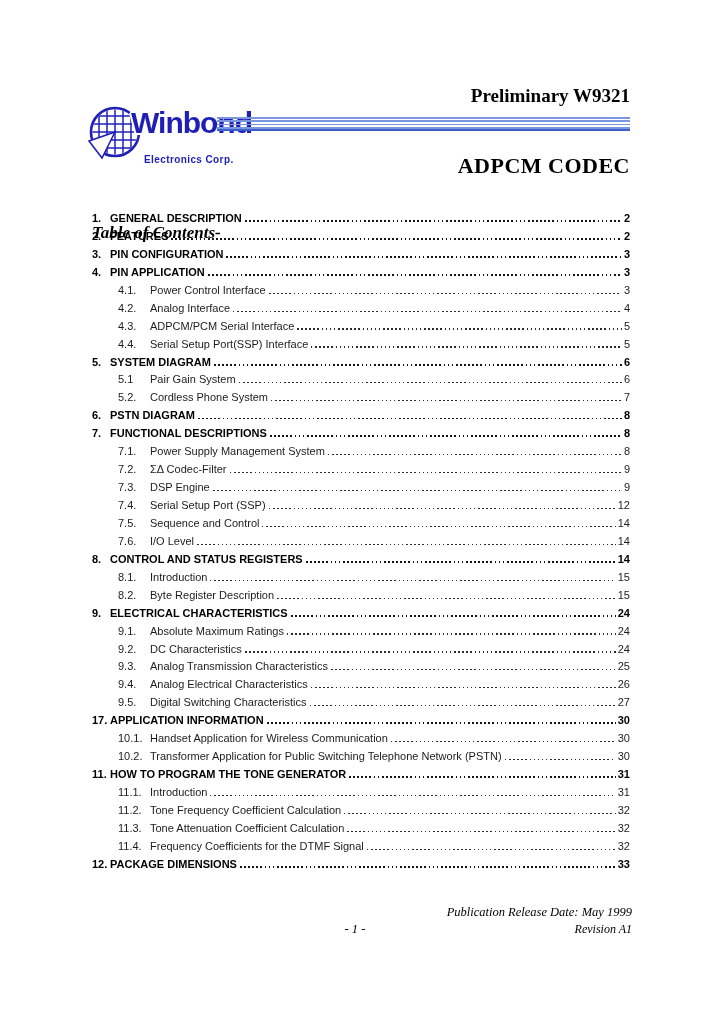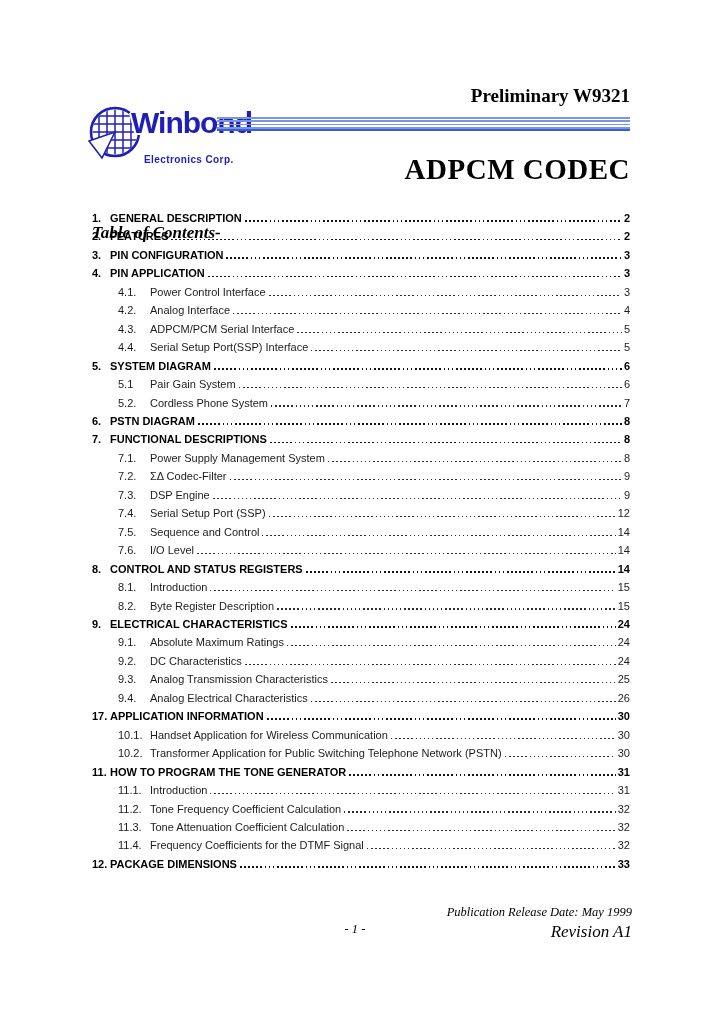--- a/index.html
+++ b/index.html
@@ -41,21 +41,21 @@
     color:var(--logo-blue);margin:16px 0 0 13px;
   }
   .header-lines{
     position:absolute;left:217px;right:90px;top:117px;height:14px;
     background:repeating-linear-gradient(to bottom,var(--line-blue) 0px,var(--line-blue) 1.6px,transparent 1.6px,transparent 3.3px);
     border-bottom:2.5px solid var(--line-accent);
   }
   .product{
     position:absolute;top:153px;right:90px;
     font-family:"Liberation Serif",serif;
-    font-weight:bold;font-size:29px;letter-spacing:.5px;color:#000;
+    font-weight:bold;font-size:22px;letter-spacing:.5px;color:#000;
   }
   .toc-heading{
     position:absolute;top:183px;left:92px;
     font-family:"Liberation Serif",serif;
     font-weight:bold;font-style:italic;font-size:17px;color:#000;margin-top:40px;
   }
   
   .toc-list{
     position:absolute;top:212px;left:92px;width:538px;height:658px;
     display:flex;flex-direction:column;justify-content:space-between;
@@ -81,21 +81,21 @@
   .footer-release{
     position:absolute;top:905px;right:88px;
     font-family:"Liberation Serif",serif;font-style:italic;font-size:12.5px;color:#000;
   }
   .footer-pagenum{
     position:absolute;top:922px;left:0;width:710px;text-align:center;
     font-family:"Liberation Serif",serif;font-style:italic;font-size:12.5px;color:#000;
   }
   .footer-revision{
     position:absolute;top:922px;right:88px;
-    font-family:"Liberation Serif",serif;font-style:italic;font-size:17px;color:#000;
+    font-family:"Liberation Serif",serif;font-style:italic;font-size:12px;color:#000;
   }
 </style>
 </head>
 <body>
 
 <div class="page">
 
   <div class="preliminary">Preliminary W9321</div>
 
   <div class="logo">
@@ -290,20 +290,26 @@
     <span class="title">Analog Transmission Characteristics</span>
     <span class="dots"></span>
     <span class="pg">25</span>
   </div>
       <div class="toc-row l2">
     <span class="num">9.4.</span>
     <span class="title">Analog Electrical Characteristics</span>
     <span class="dots"></span>
     <span class="pg">26</span>
   </div>
+      <div class="toc-row l2">
+    <span class="num">9.5.</span>
+    <span class="title">Digital Switching Characteristics</span>
+    <span class="dots"></span>
+    <span class="pg">27</span>
+  </div>
       <div class="toc-row l1">
     <span class="num">17.</span>
     <span class="title">APPLICATION INFORMATION</span>
     <span class="dots"></span>
     <span class="pg">30</span>
   </div>
       <div class="toc-row l2">
     <span class="num">10.1.</span>
     <span class="title">Handset Application for Wireless Communication</span>
     <span class="dots"></span>

